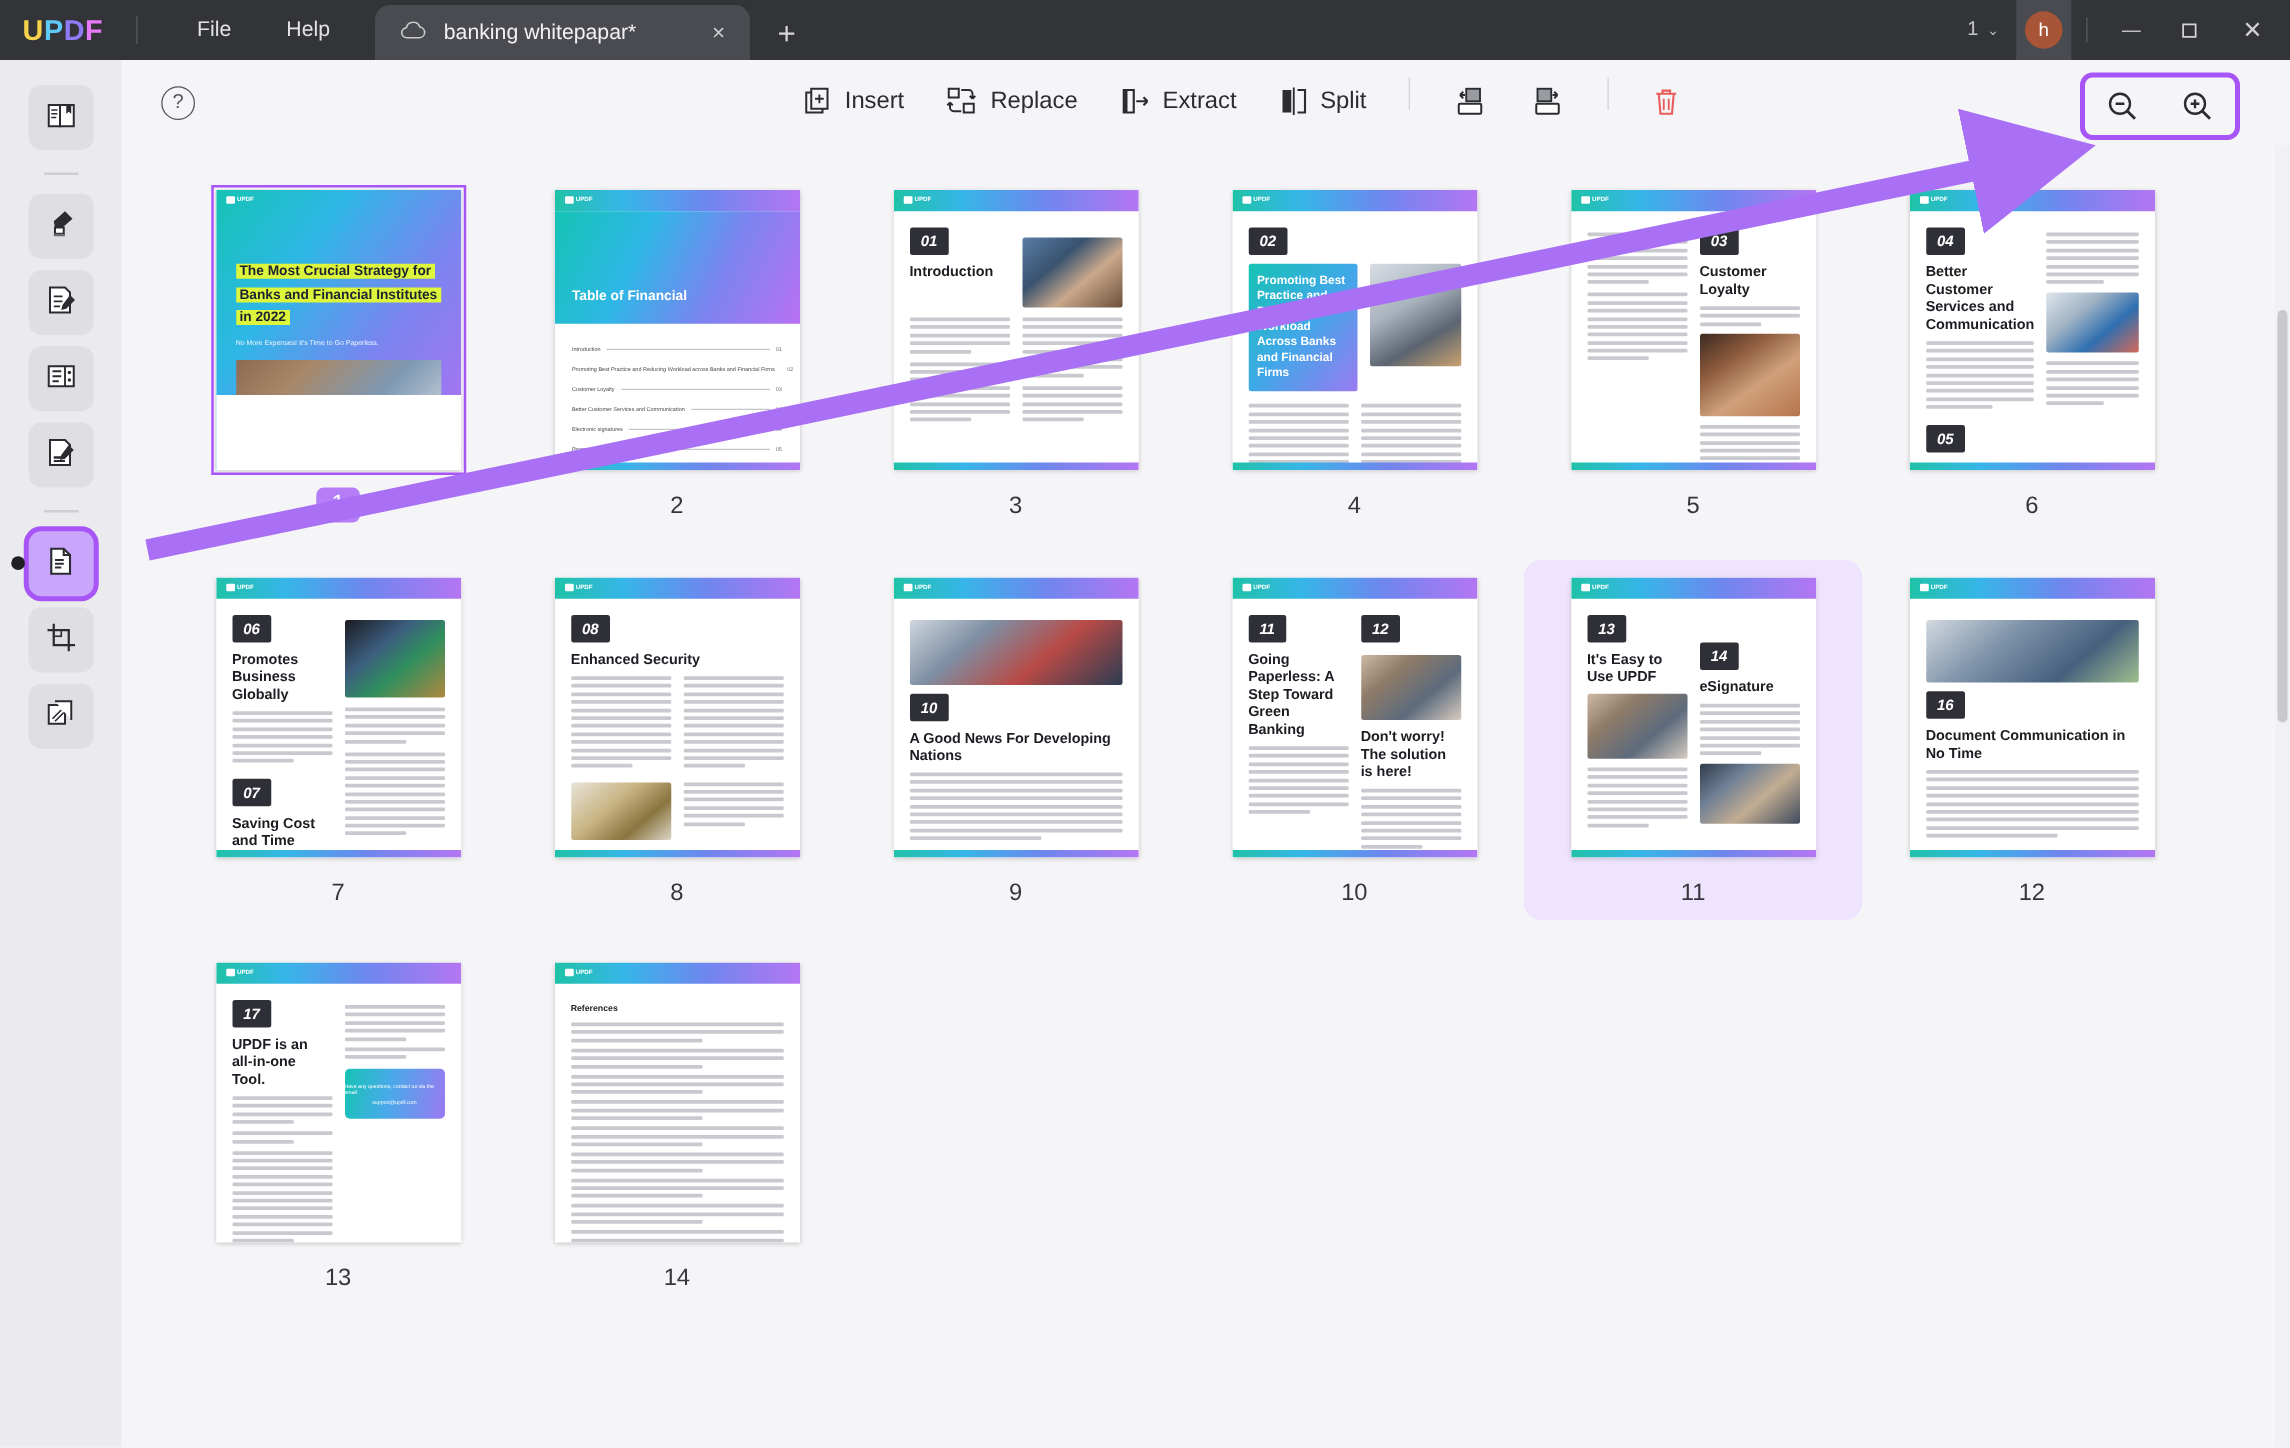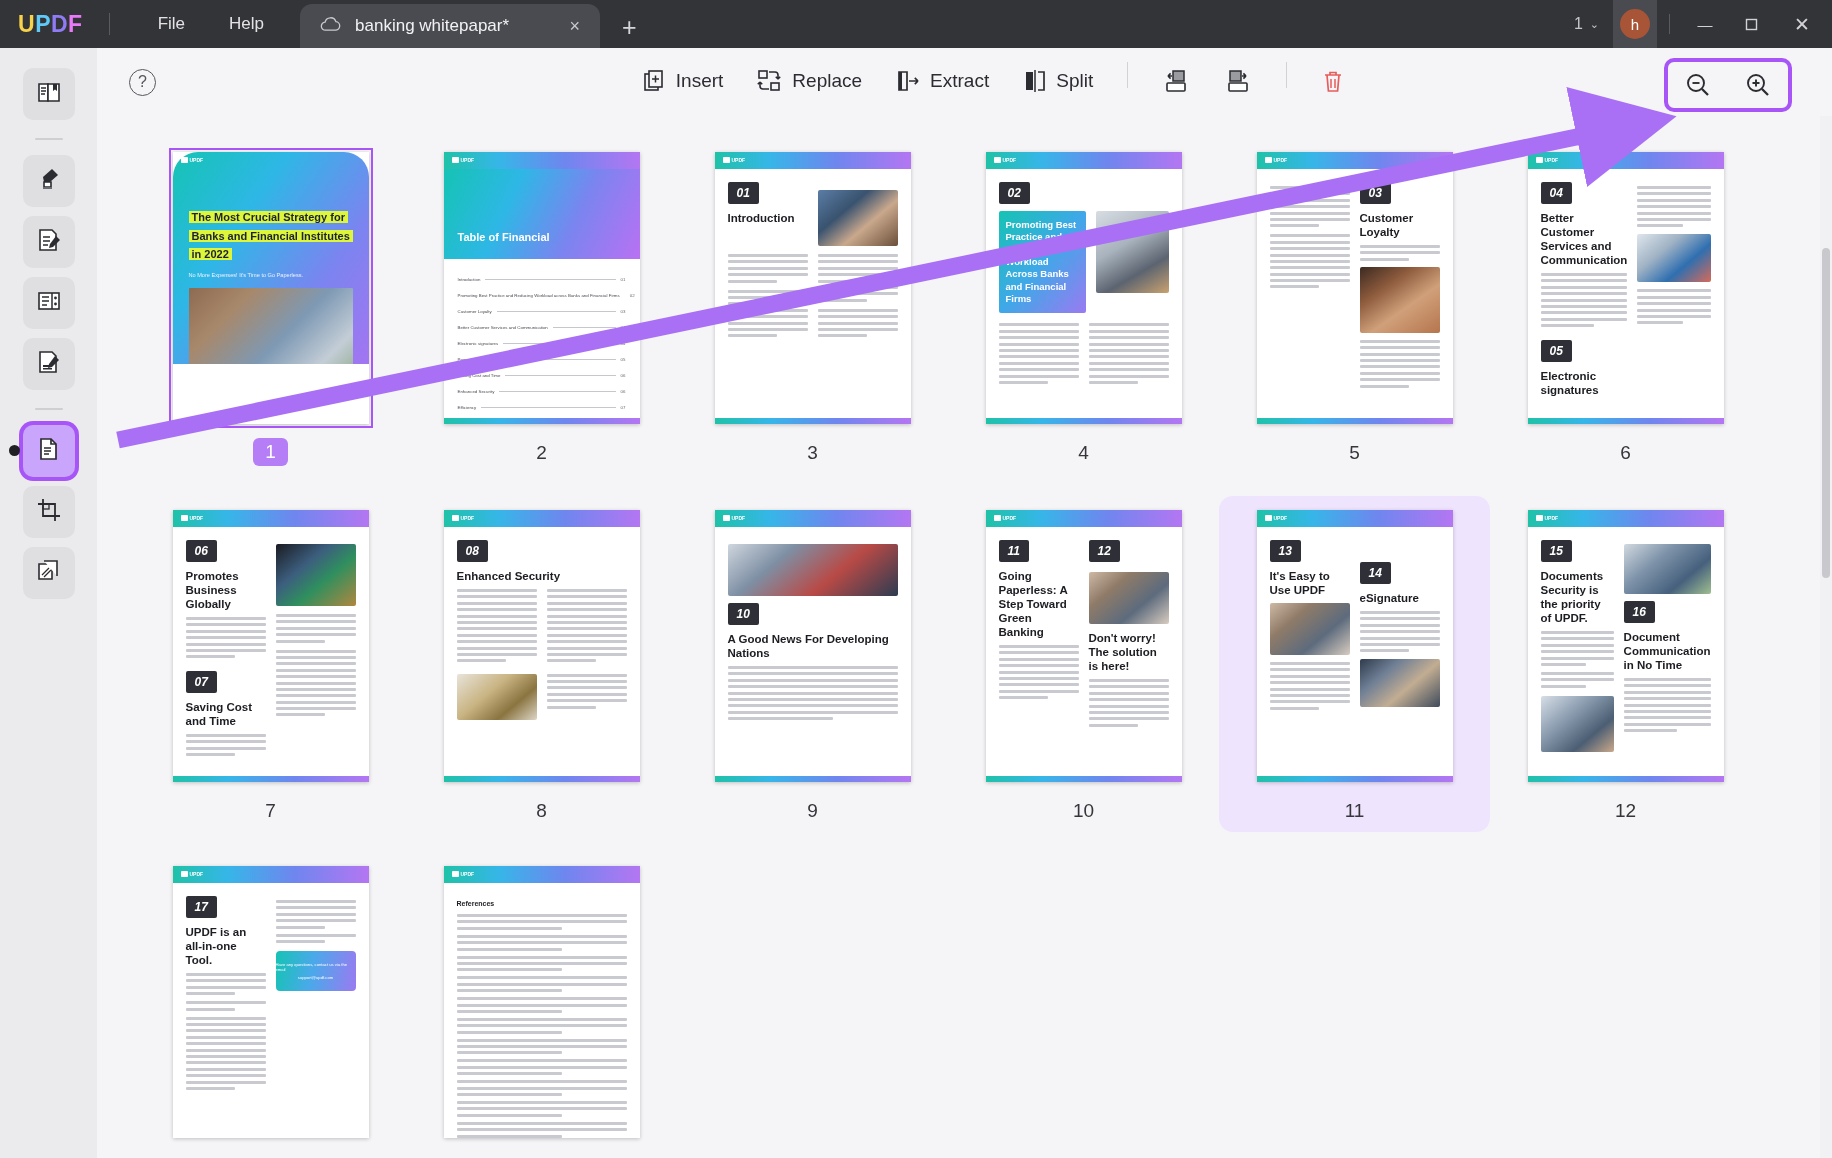--- a/index.html
+++ b/index.html
@@ -98,21 +98,21 @@
     background:#f5f5f7; overflow:hidden;
   }
   .grid { position:relative; padding: 22px 0 0 38px; }
   .row { display:flex; gap: 0; }
   .cellwrap {
     width: 271px; display:flex; flex-direction:column; align-items:center;
     padding-top: 14px; padding-bottom: 10px; border-radius:14px;
   }
   .cellwrap.selected { background:#efe4fd; }
   .thumb {
-    width: 196px; height: 272px; background:#fff;
+    width: 196px; height: 224px; background:#fff;
     box-shadow: 0 1px 4px rgba(0,0,0,.22);
     position:relative; overflow:hidden;
   }
   .thumb.current { outline: 2.5px solid #a855f7; outline-offset: 2px; }
   .pagenum { margin-top: 18px; font-size:19px; color:#35363b; }
   .pagenum.badge {
     background:#b57ef7; color:#fff; border-radius:6px; padding: 3px 12px; margin-top:14px;
   }
 
   
@@ -131,21 +131,20 @@
   .ph { height:3px; background:#c9cad0; border-radius:1px; margin-bottom:3.4px; }
   .ph.s { width: 62%; }
   .cols { display:flex; gap:10px; }
   .col { flex:1; }
   .photo { border-radius:2px; background-size:cover; }
 
   
   .cover {
     position:absolute; inset:0;
     background: linear-gradient(125deg,#15c3b4 0%, #2eb7e6 30%, #7b84f0 62%, #b36ff2 100%);
-    border-radius: 25px;
   }
   .cover-title { padding: 38px 16px 0; }
   .cover-title span {
     background:#ddf53a; color:#1d2330; font-weight:bold; font-size:11px;
     line-height:1.5; padding: 0 3px; box-decoration-break: clone; -webkit-box-decoration-break: clone;
   }
   .cover-sub { padding: 9px 16px 0; color:#ecf3ff; font-size:5.6px; }
   .cover-photo { margin: 10px 16px 0; height: 96px; border-radius:1px; }
   .cover-white { position:absolute; bottom:0; left:0; right:0; height:60px; background:#fff; }
 
@@ -889,27 +888,20 @@
       <div class="cellwrap">
         <div class="thumb">
           <div class="pg-hdr">
             <div class="mini-logo">
                 <i class="mini-sq"></i>
                 <span>UPDF</span>
               </div>
           </div>
           <div class="pg-body">
             <div class="cols">
-              <div class="col">
-                <div class="numbadge">15</div>
-                <div class="pg-h">Documents Security is the priority of UPDF.</div>
-                <div class="ph"></div><div class="ph"></div><div class="ph"></div><div class="ph"></div><div class="ph"></div><div class="ph s"></div>
-                <div class="ph" style="margin-top:6px"></div><div class="ph"></div><div class="ph s"></div>
-                <div class="photo img-hands" style="height:56px;margin-top:8px"></div>
-              </div>
               <div class="col">
                 <div class="photo img-green" style="height:50px;margin-top:4px"></div>
                 <div class="numbadge" style="margin-top:7px">16</div>
                 <div class="pg-h">Document Communication in No Time</div>
                 <div class="ph"></div><div class="ph"></div><div class="ph"></div><div class="ph"></div><div class="ph"></div><div class="ph"></div><div class="ph"></div><div class="ph"></div><div class="ph s"></div>
               </div>
             </div>
 
           </div>
           <div class="pg-ftr"></div>

